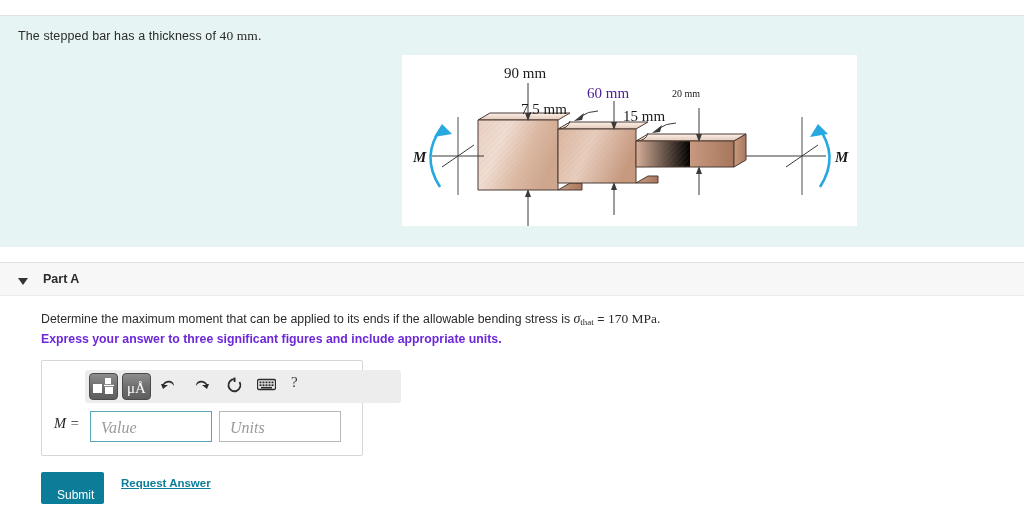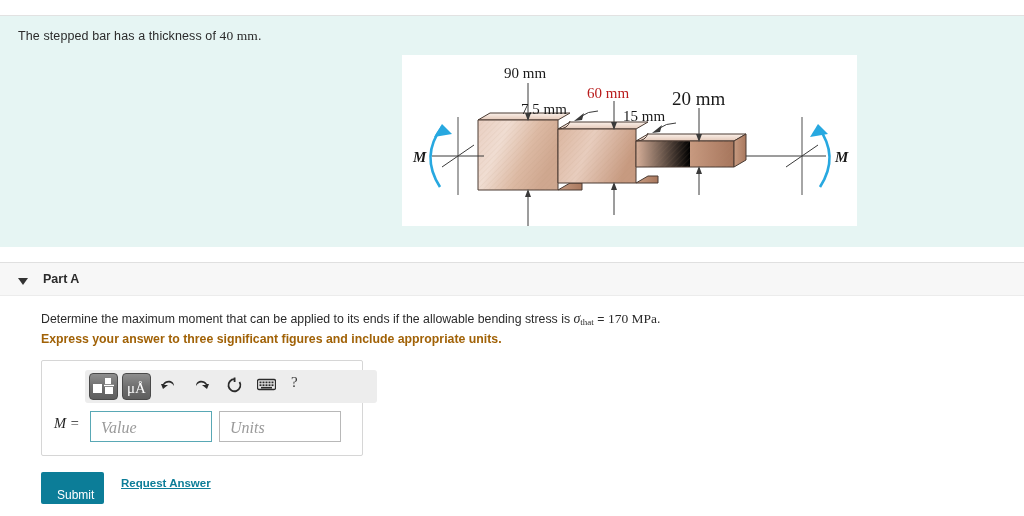--- a/index.html
+++ b/index.html
@@ -103,41 +103,41 @@
     vertical-align: -2px;
     font-style: normal;
     font-family: "Liberation Serif", serif;
   }
   #instruction-text {
     position: absolute;
     left: 41px;
     top: 332px;
     font-size: 12.3px;
     font-weight: bold;
-    color: #a16207;
+    color: #6d28d9;
     white-space: nowrap;
   }
 
   
   #answer-box {
     position: absolute;
     left: 41px;
     top: 360px;
     width: 322px;
     height: 96px;
     border: 1px solid #d6d6d6;
     border-radius: 2px;
     background: #ffffff;
     box-sizing: border-box;
   }
   #answer-toolbar {
     position: absolute;
     left: 43px;
     top: 9px;
-    width: 292px;
+    width: 316px;
     height: 33px;
     background: #ededed;
     border-radius: 3px;
     box-sizing: border-box;
   }
   .tool-btn {
     position: absolute;
     top: 3px;
     width: 29px;
     height: 27px;
@@ -327,23 +327,23 @@
 
       <line x1="400" y1="62" x2="400" y2="140" stroke="#6b6b6b" stroke-width="1.2"></line>
       <line x1="344" y1="101" x2="424" y2="101" stroke="#3a3a3a" stroke-width="1"></line>
       <line x1="384" y1="112" x2="416" y2="90" stroke="#3a3a3a" stroke-width="1"></line>
       <path d="M418,132 Q438,101 416,72" fill="none" stroke="#27a8e0" stroke-width="2.6"></path>
       <polygon points="416,69 408,82 426,79" fill="#27a8e0"></polygon>
       <text x="433" y="107" font-family="Liberation Serif, serif" font-style="italic" font-weight="bold" font-size="15" fill="#1a1a1a">M</text>
     </svg>
 
     <div style="position:absolute;left:102px;top:10px;font-family:'Liberation Serif',serif;font-size:15px;color:#1a1a1a;">90 mm</div>
-    <div style="position:absolute;left:185px;top:30px;font-family:'Liberation Serif',serif;font-size:15px;color:#b91c1c;">60 mm</div>
+    <div style="position:absolute;left:185px;top:30px;font-family:'Liberation Serif',serif;font-size:15px;color:#4c1d95;">60 mm</div>
     <div style="position:absolute;left:119px;top:46px;font-family:'Liberation Serif',serif;font-size:15px;color:#1a1a1a;">7.5 mm</div>
-    <div style="position:absolute;left:270px;top:33px;font-family:'Liberation Serif',serif;font-size:19px;color:#1a1a1a;">20 mm</div>
+    <div style="position:absolute;left:270px;top:33px;font-family:'Liberation Serif',serif;font-size:10px;color:#1a1a1a;">20 mm</div>
     <div style="position:absolute;left:221px;top:53px;font-family:'Liberation Serif',serif;font-size:15px;color:#1a1a1a;">15 mm</div>
   </div>
 </div>
 
 <div id="part-a-bar">
   <span id="part-a-toggle">
     <svg width="14" height="14" viewBox="0 0 14 14">
         <polygon points="2,4 12,4 7,11" fill="#333333"></polygon>
       </svg>
   </span>

